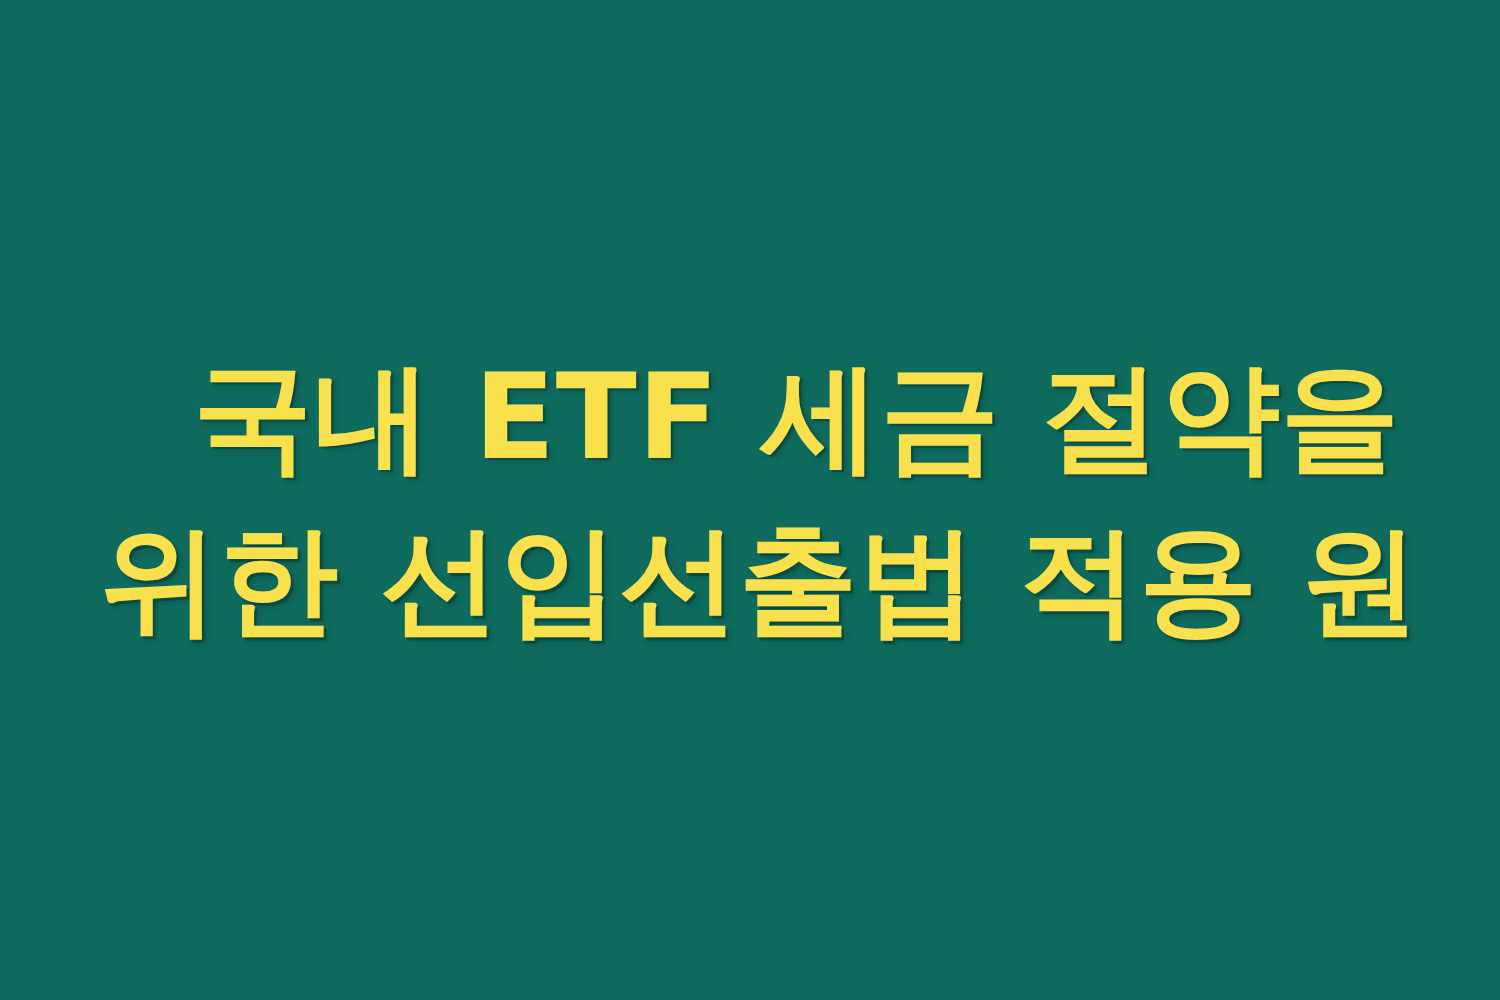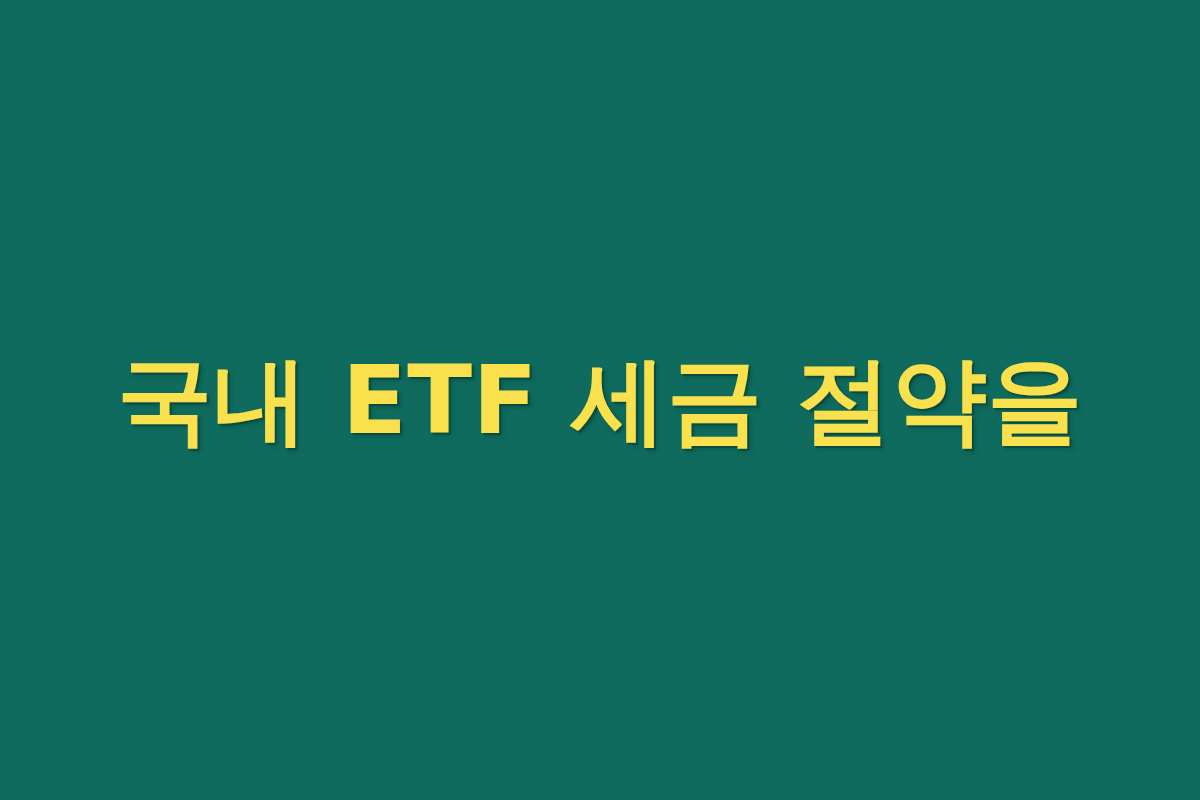--- a/index.html
+++ b/index.html
@@ -21,21 +21,21 @@
     height: 800px;
     box-sizing: border-box;
     display: flex;
     align-items: center;
     justify-content: center;
     background-color: #0e6b5e;
   }
 
   #title-block {
     width: 1060px;
-    text-align: center;
+    text-align: right;
     padding: 0 10px;
     box-sizing: border-box;
   }
 
   .title-line {
     display: block;
     color: #f9e04d;
     font-family: "DejaVu Sans", "Liberation Sans", sans-serif;
     font-weight: 700;
     font-size: 95px;
@@ -50,16 +50,17 @@
 </style>
 </head>
 <body>
 
 <div id="banner">
 
   <div id="title-block">
 
     <span class="title-line">국내 ETF 세금 절약을</span>
 
+    <span class="title-line">위한 선입선출법 적용 원</span>
 
 
   </div>
 </div>
 
 </body></html>

